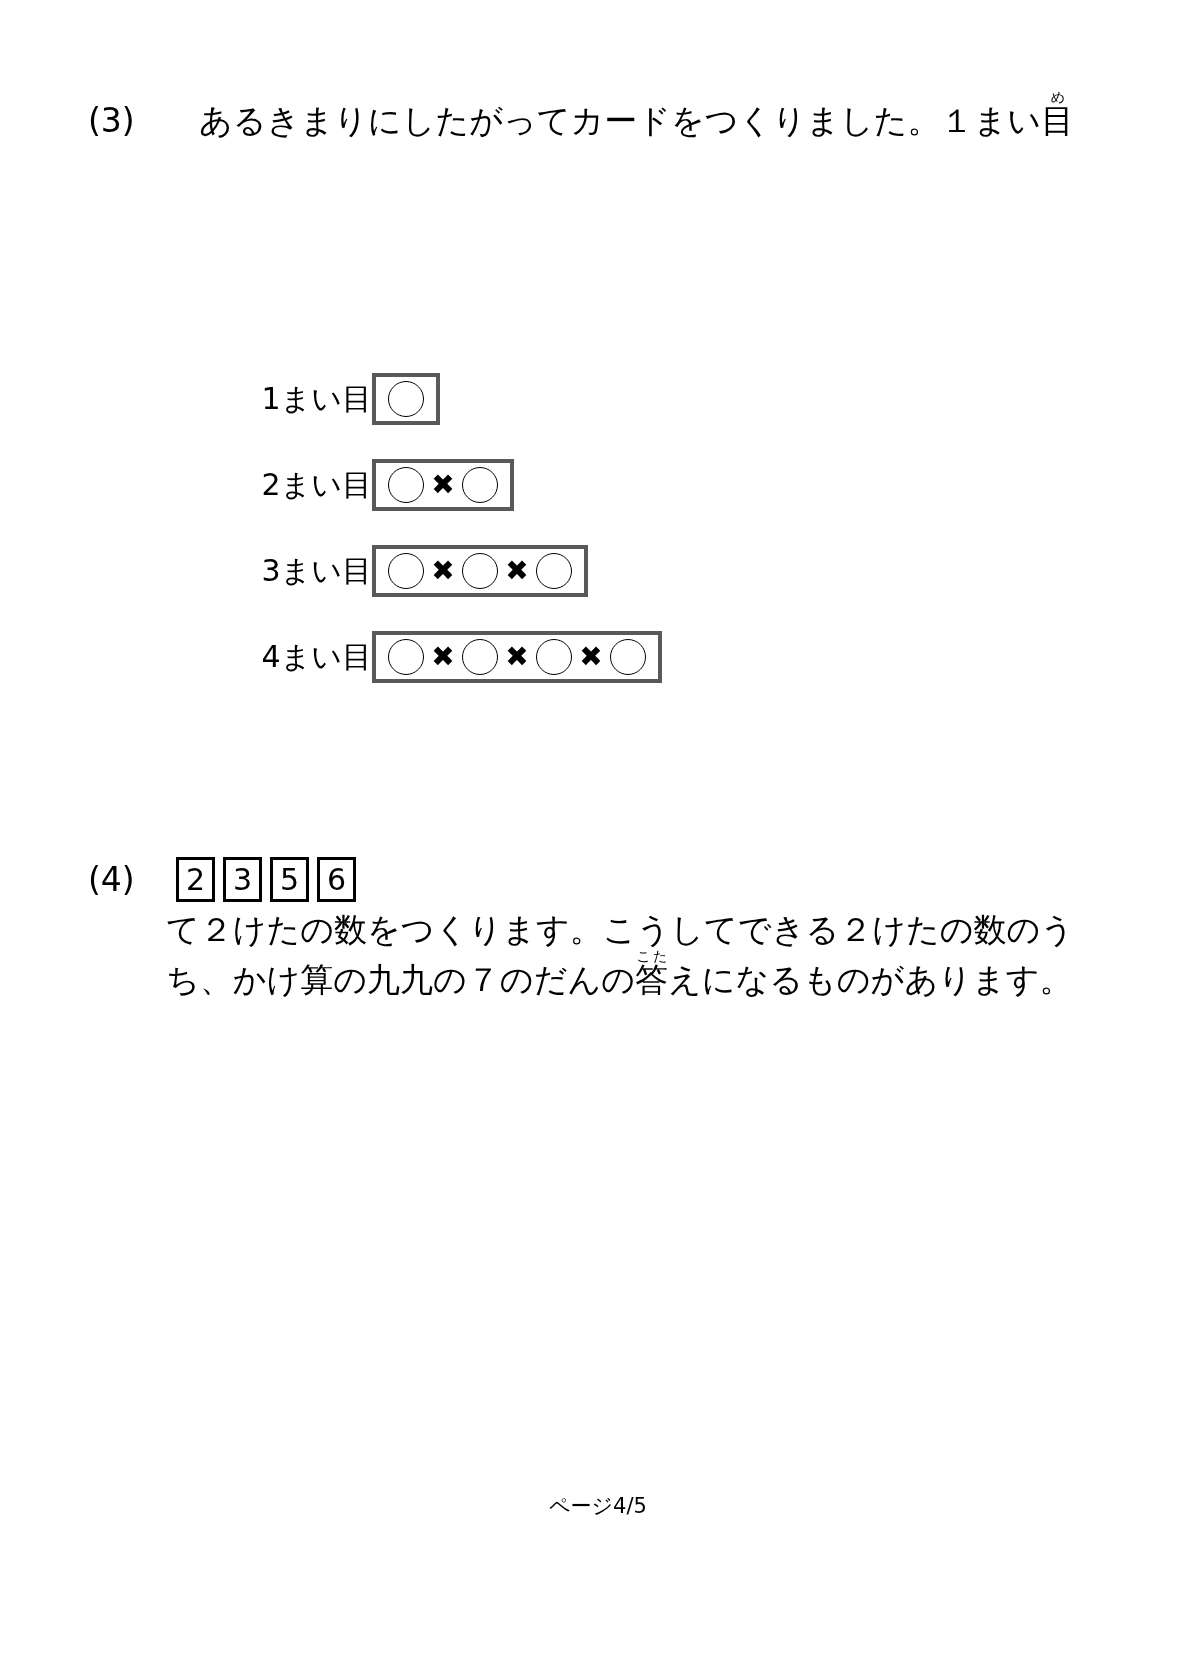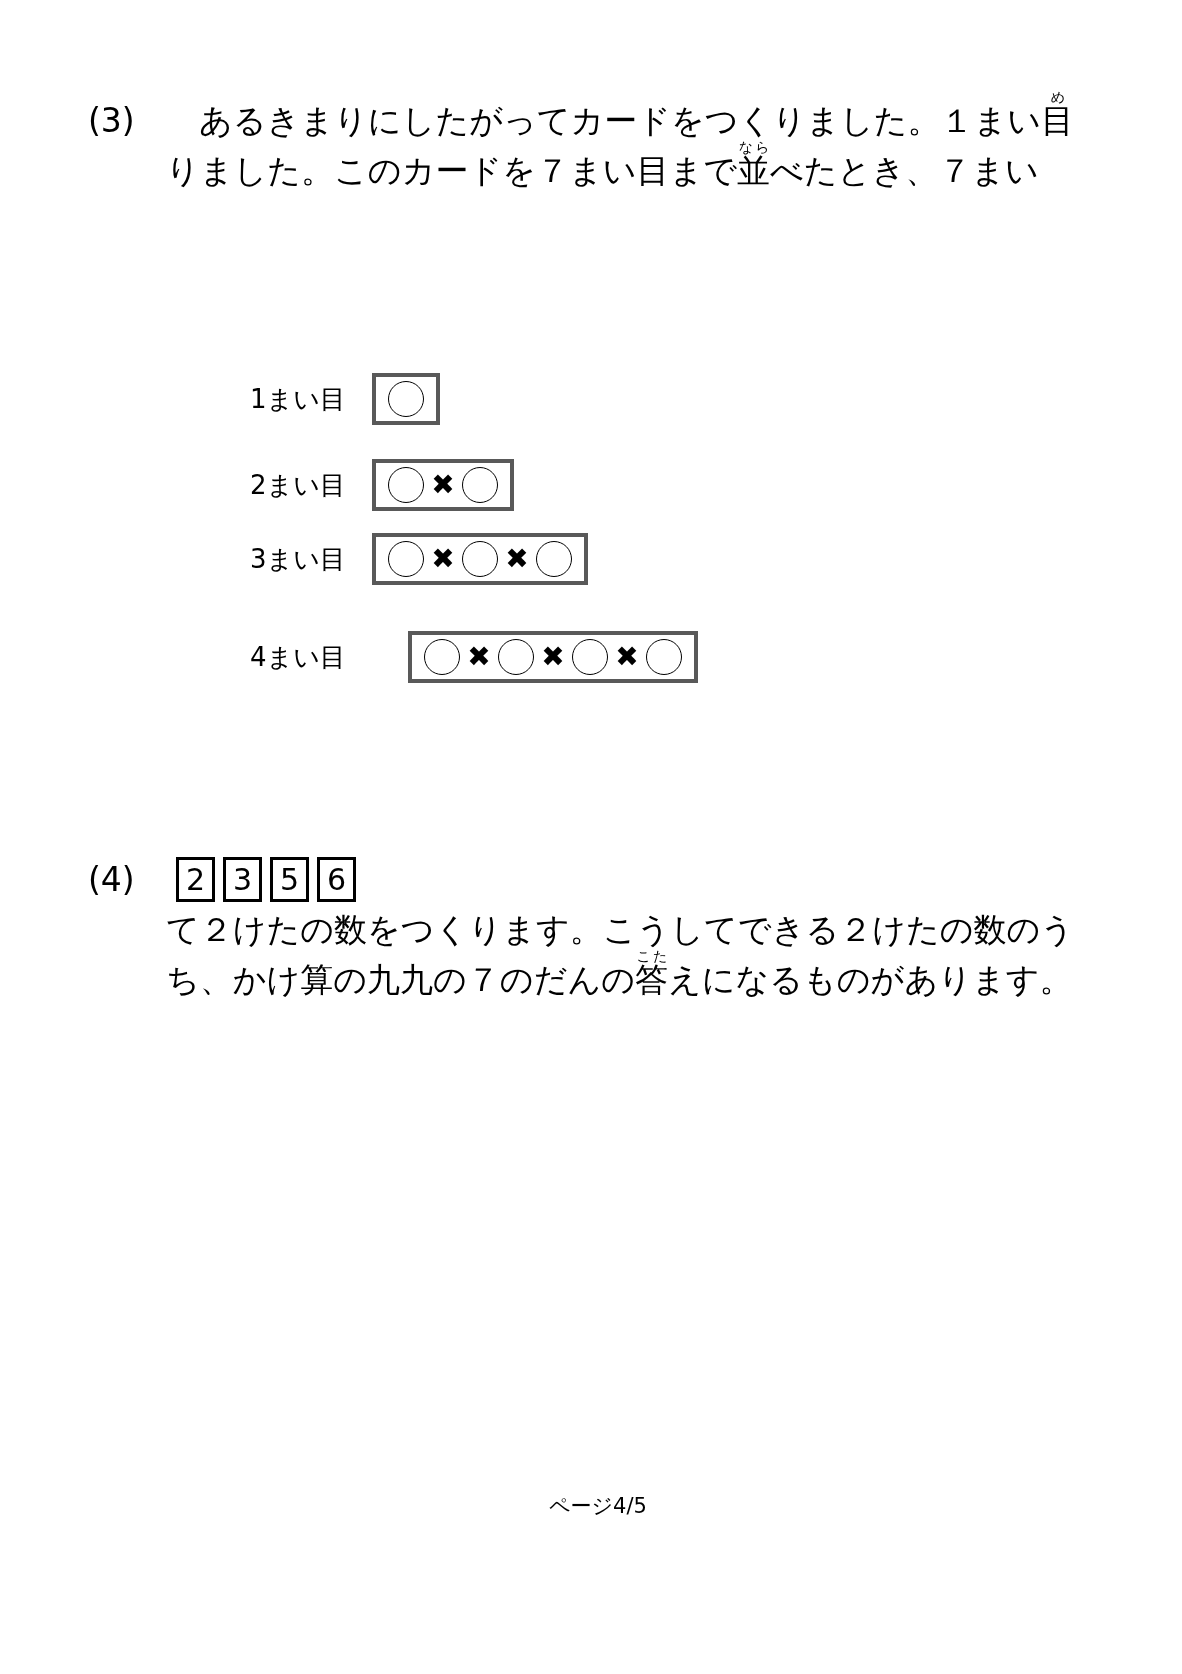--- a/index.html
+++ b/index.html
@@ -79,24 +79,24 @@
     left: 250px;
     top: 368px;
   }
   .drow {
     position: absolute;
     display: flex;
     align-items: center;
     height: 62px;
   }
   .drow-label {
-    font-size: 26px;
+    font-size: 30px;
     white-space: nowrap;
     width: 122px;
-    text-align: left;
+    text-align: right;
     letter-spacing: 0px;
   }
   .dbox {
     border: 4px solid #595959;
     background: #ffffff;
     height: 52px;
     box-sizing: border-box;
     display: flex;
     align-items: center;
     padding: 0 9px;
@@ -155,49 +155,48 @@
     padding-left: 7px;
   }
 </style>
 </head>
 <body>
 
 <div class="page">
 
   <div class="question" id="q3">
       <div class="qline"><span class="qnum">(3)</span><span><span class="qtext">　あるきまりにしたがってカードをつくりました。１まい</span><ruby><span>目</span><rt>め</rt></ruby></span></div>
-      <div class="qline"><span class="qindent"></span><span><span class="qtext">りました。このカードを７まい目まで</span><ruby><span>並</span><rt>なら</rt></ruby><span class="qtext">べたとき、７まい</span></span></div>
     </div>
 
   <div id="diagram">
       <div class="drow" style="top: 0px;">
         <span class="drow-label">1まい目</span>
         <span class="dbox" style="border-color: rgb(89, 89, 89);">
           <span class="sym sym-circle"></span>
         </span>
       </div>
       <div class="drow" style="top: 86px;">
         <span class="drow-label">2まい目</span>
         <span class="dbox" style="border-color: rgb(89, 89, 89);">
           <span class="sym sym-circle"></span>
           <span class="sym sym-cross">✖</span>
           <span class="sym sym-circle"></span>
         </span>
       </div>
-      <div class="drow" style="top: 160px;">
+      <div class="drow" style="top: 172px;">
         <span class="drow-label">3まい目</span>
         <span class="dbox" style="border-color: rgb(89, 89, 89);">
           <span class="sym sym-circle"></span>
           <span class="sym sym-cross">✖</span>
           <span class="sym sym-circle"></span>
           <span class="sym sym-cross">✖</span>
           <span class="sym sym-circle"></span>
         </span>
       </div>
-      <div class="drow" style="top: 258px; gap: 36px;">
+      <div class="drow" style="top: 258px;">
         <span class="drow-label">4まい目</span>
         <span class="dbox" style="border-color: rgb(89, 89, 89);">
           <span class="sym sym-circle"></span>
           <span class="sym sym-cross">✖</span>
           <span class="sym sym-circle"></span>
           <span class="sym sym-cross">✖</span>
           <span class="sym sym-circle"></span>
           <span class="sym sym-cross">✖</span>
           <span class="sym sym-circle"></span>
         </span>

